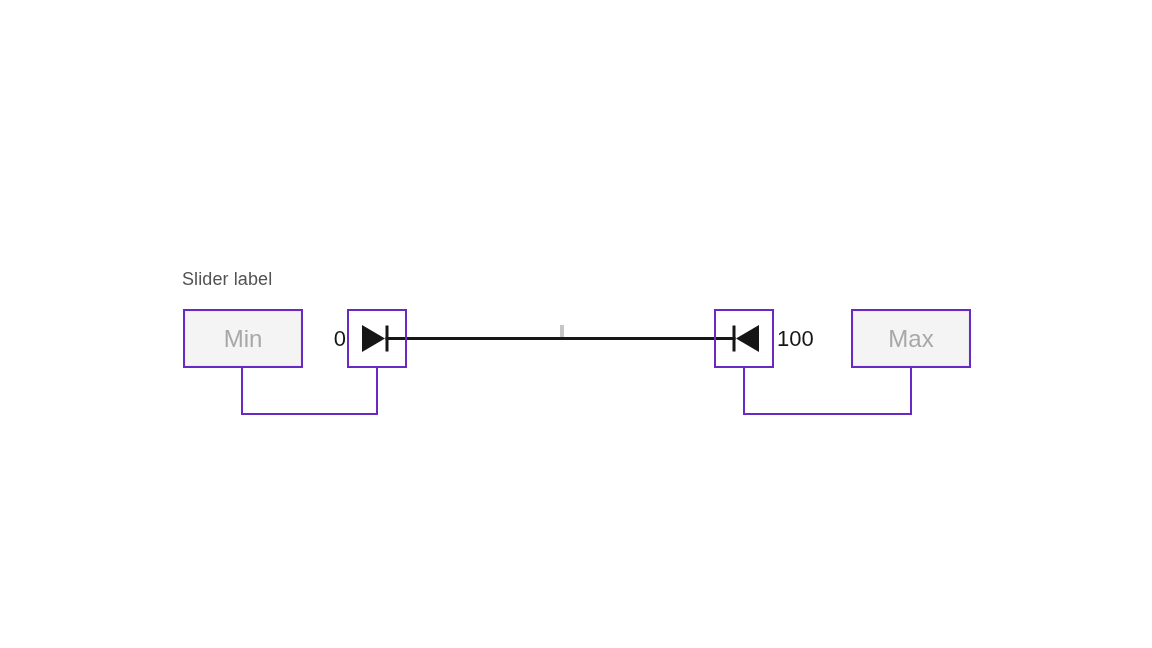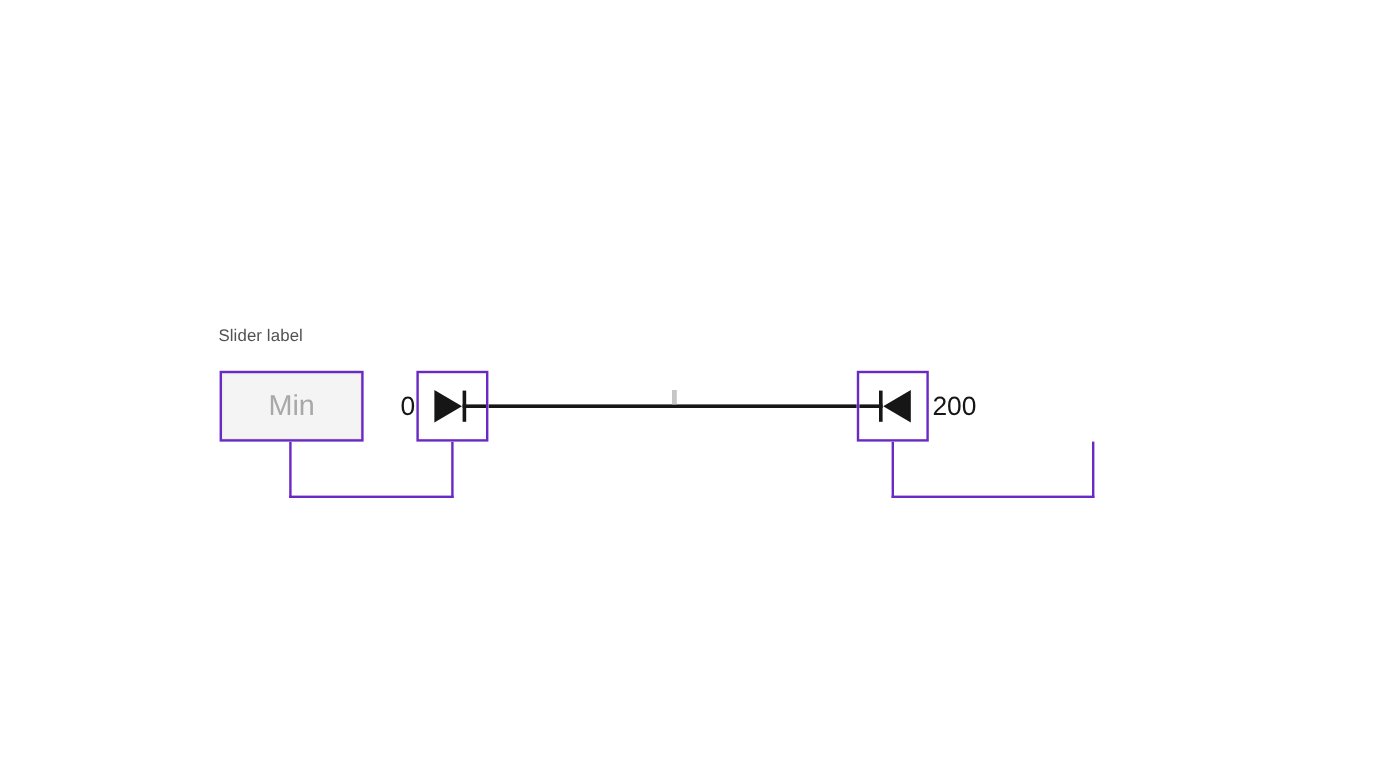--- a/index.html
+++ b/index.html
@@ -8,21 +8,21 @@
     width: 1152px;
     height: 648px;
     background: #ffffff;
     overflow: hidden;
     font-family: "Liberation Sans", sans-serif;
   }
   .slider-label {
     position: absolute;
     left: 182px;
     top: 268px;
-    font-size: 14px;
+    font-size: 18px;
     line-height: 23px;
     color: #525252;
     letter-spacing: 0.1px;
   }
   .range-input {
     position: absolute;
     top: 309px;
     width: 120px;
     height: 59px;
     box-sizing: border-box;
@@ -119,20 +119,21 @@
   <div class="tick"></div>
 
   <div class="handle-box right">
     <svg width="56" height="55" viewBox="0 0 56 55" aria-label="skip-backward-icon">
       <rect x="0" y="26" width="19.5" height="3" fill="#161616"></rect>
       <rect x="16.5" y="14.5" width="3" height="26" fill="#161616"></rect>
       <polygon points="43,14 43,41 20,27.5" fill="#161616"></polygon>
     </svg>
   </div>
 
-  <div class="range-value max-value">200</div>
+  <div class="range-value max-value">100</div>
 
+  <input class="range-input max" type="text" readonly="" placeholder="Max" style="">
 
   <div class="connector left-connector"></div>
 
   <div class="connector right-connector"></div>
 
 </div>
 
 </body></html>

